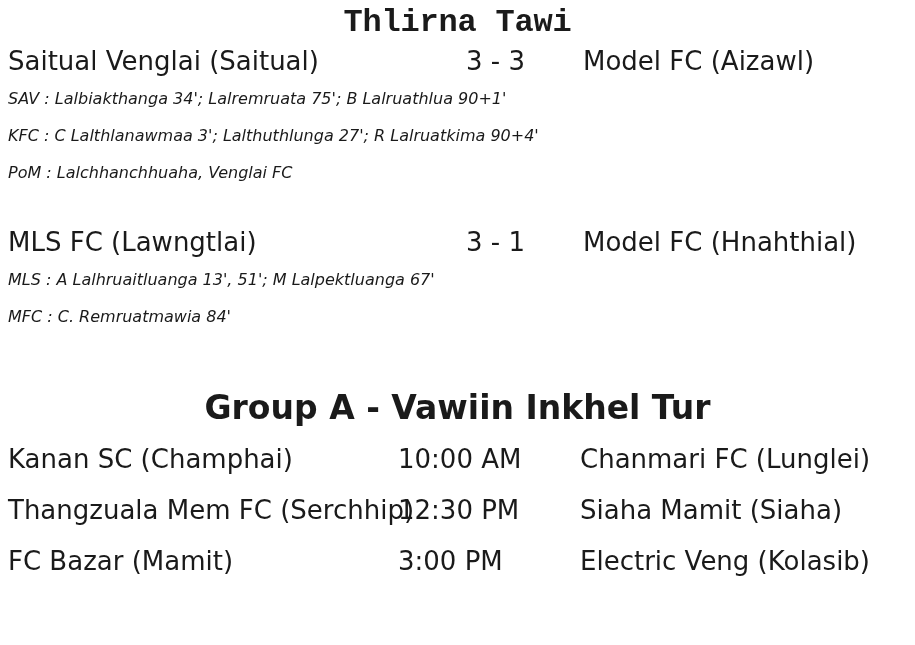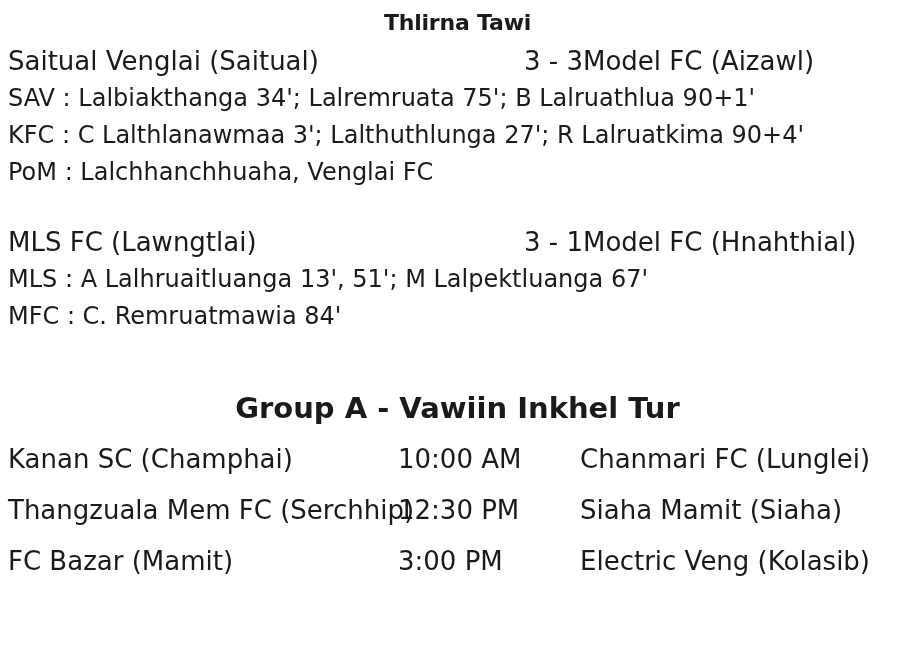--- a/index.html
+++ b/index.html
@@ -17,23 +17,24 @@
   .page {
     width: 915px;
     height: 645px;
     position: relative;
     box-sizing: border-box;
     padding: 4px 8px 0 8px;
   }
   .title {
     text-align: center;
     font-weight: bold;
-    font-size: 22px;
+    font-size: 32px;
     line-height: 38px;
     letter-spacing: -0.2px;
+    font-family: Liberation Mono, monospace;
   }
   .subtitle {
     text-align: center;
     font-weight: bold;
     font-size: 27px;
     line-height: 38px;
     letter-spacing: -0.2px;
     margin-bottom: 2px;
   }
   .match-block {
@@ -46,27 +47,28 @@
     line-height: 38px;
     white-space: nowrap;
   }
   .team-home {
     width: 400px;
     flex: 0 0 400px;
   }
   .score {
     width: 175px;
     flex: 0 0 175px;
-    text-align: right;
+    text-align: center;
   }
   .team-away {
     flex: 1 1 auto;
   }
   .detail {
-    font-size: 24px;
+    font-style: italic;
+    font-size: 16px;
     line-height: 37px;
     white-space: nowrap;
   }
   .gap {
     height: 30px;
   }
   .gap-big {
     height: 52px;
   }
   .fixture-row {
@@ -87,21 +89,21 @@
     text-align: left;
     padding-right: 10px;
     box-sizing: border-box;
   }
   .fx-away {
     flex: 1 1 auto;
   }
   .group-a-head {
     text-align: center;
     font-weight: bold;
-    font-size: 29px;
+    font-size: 33px;
     line-height: 38px;
     margin-bottom: 2px;
   }
 </style>
 </head>
 <body>
 
 <div class="page">
 
   <div class="title">Thlirna Tawi</div>

